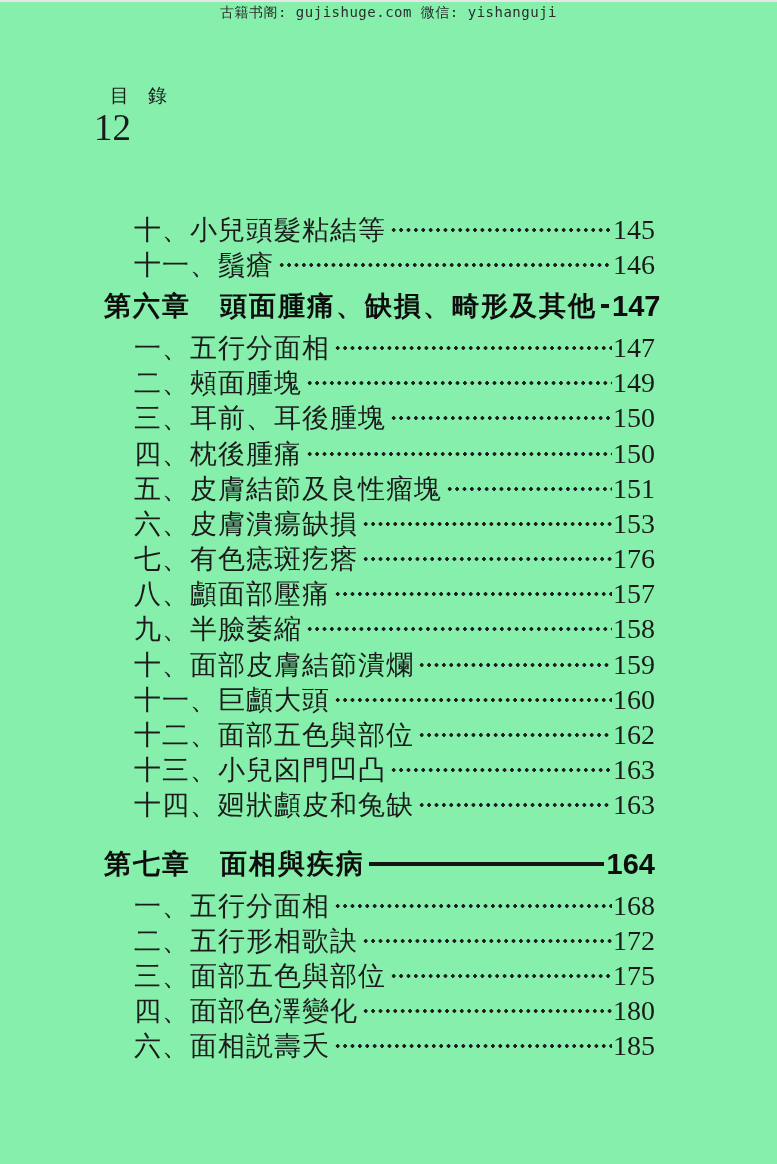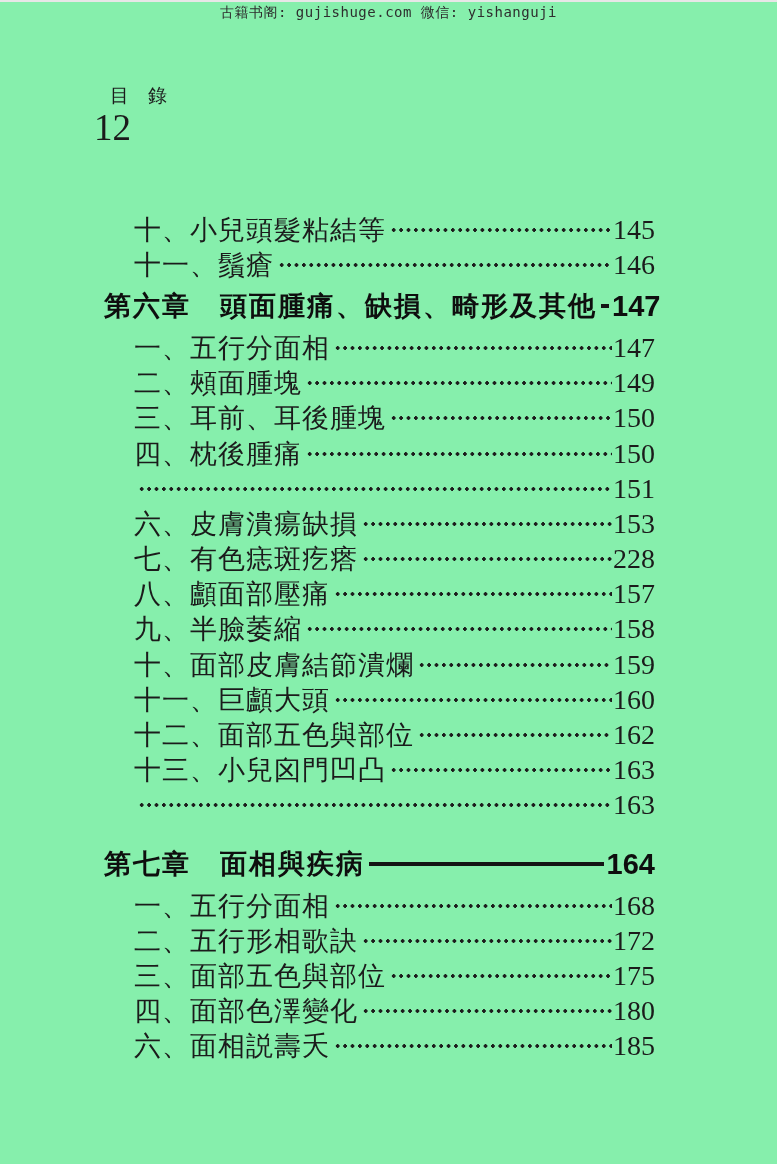--- a/index.html
+++ b/index.html
@@ -136,32 +136,33 @@
     <span class="title">三、耳前、耳後腫塊</span>
     <span class="leader"></span>
     <span class="pagenum">150</span>
   </div>
       <div class="row entry">
     <span class="title">四、枕後腫痛</span>
     <span class="leader"></span>
     <span class="pagenum">150</span>
   </div>
       <div class="row entry">
+    <span class="title">五、皮膚結節及良性瘤塊</span>
     <span class="leader"></span>
     <span class="pagenum">151</span>
   </div>
       <div class="row entry">
     <span class="title">六、皮膚潰瘍缺損</span>
     <span class="leader"></span>
     <span class="pagenum">153</span>
   </div>
       <div class="row entry">
     <span class="title">七、有色痣斑疙瘩</span>
     <span class="leader"></span>
-    <span class="pagenum">228</span>
+    <span class="pagenum">176</span>
   </div>
       <div class="row entry">
     <span class="title">八、顱面部壓痛</span>
     <span class="leader"></span>
     <span class="pagenum">157</span>
   </div>
       <div class="row entry">
     <span class="title">九、半臉萎縮</span>
     <span class="leader"></span>
     <span class="pagenum">158</span>
@@ -180,20 +181,21 @@
     <span class="title">十二、面部五色與部位</span>
     <span class="leader"></span>
     <span class="pagenum">162</span>
   </div>
       <div class="row entry">
     <span class="title">十三、小兒囟門凹凸</span>
     <span class="leader"></span>
     <span class="pagenum">163</span>
   </div>
       <div class="row entry">
+    <span class="title">十四、廻狀顱皮和兔缺</span>
     <span class="leader"></span>
     <span class="pagenum">163</span>
   </div>
       <div class="row chapter gap-top">
     <span class="title">第七章　面相與疾病</span>
     <span class="leader"></span>
     <span class="pagenum">164</span>
   </div>
       <div class="row entry">
     <span class="title">一、五行分面相</span>

